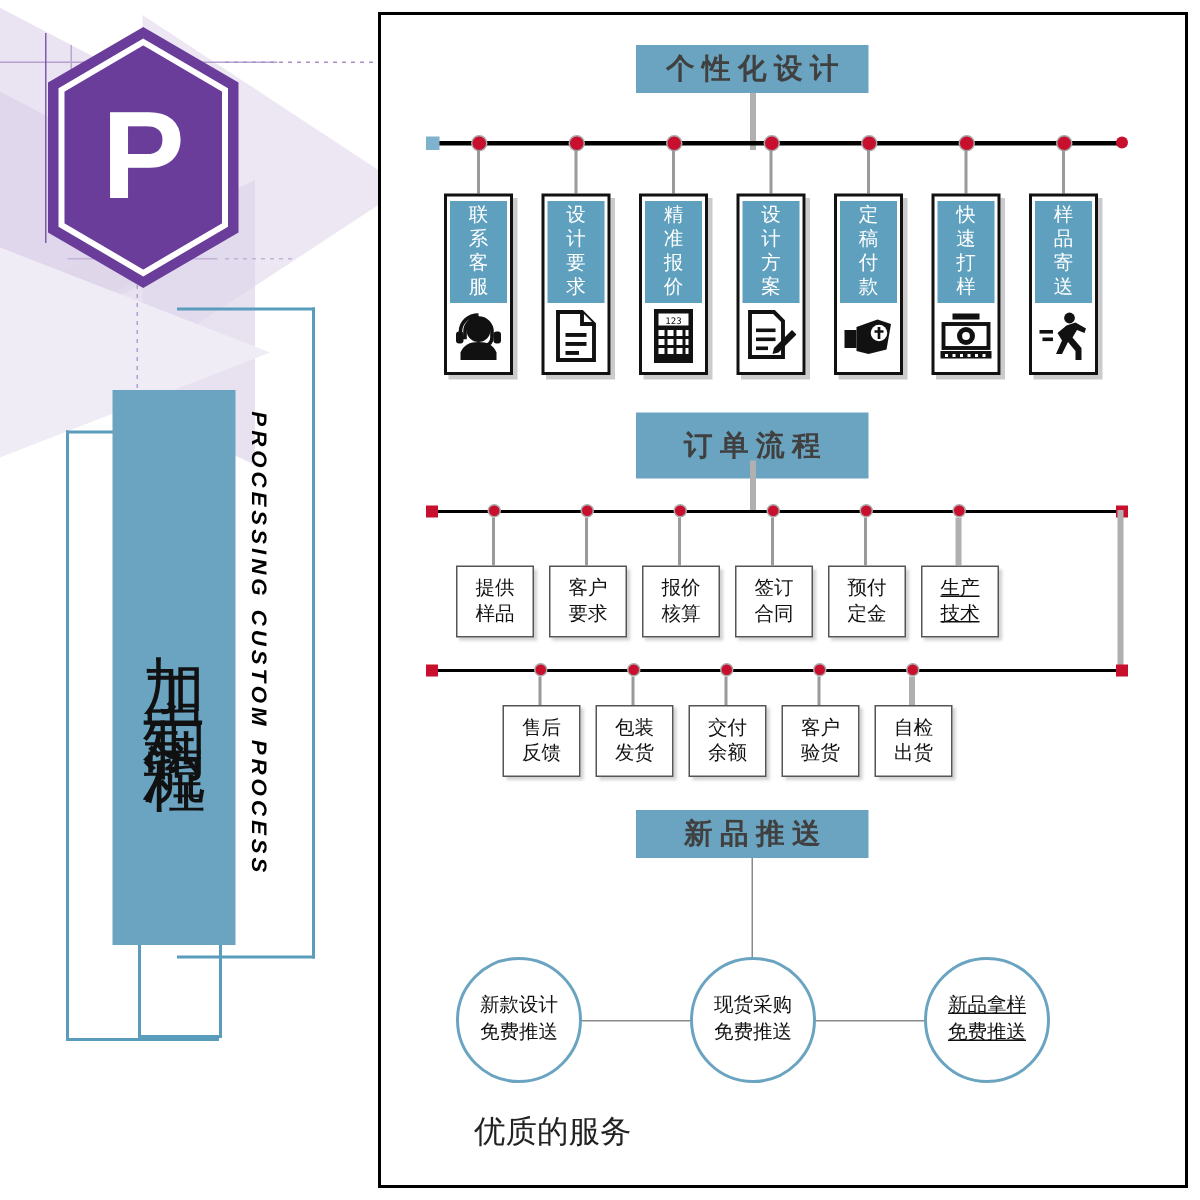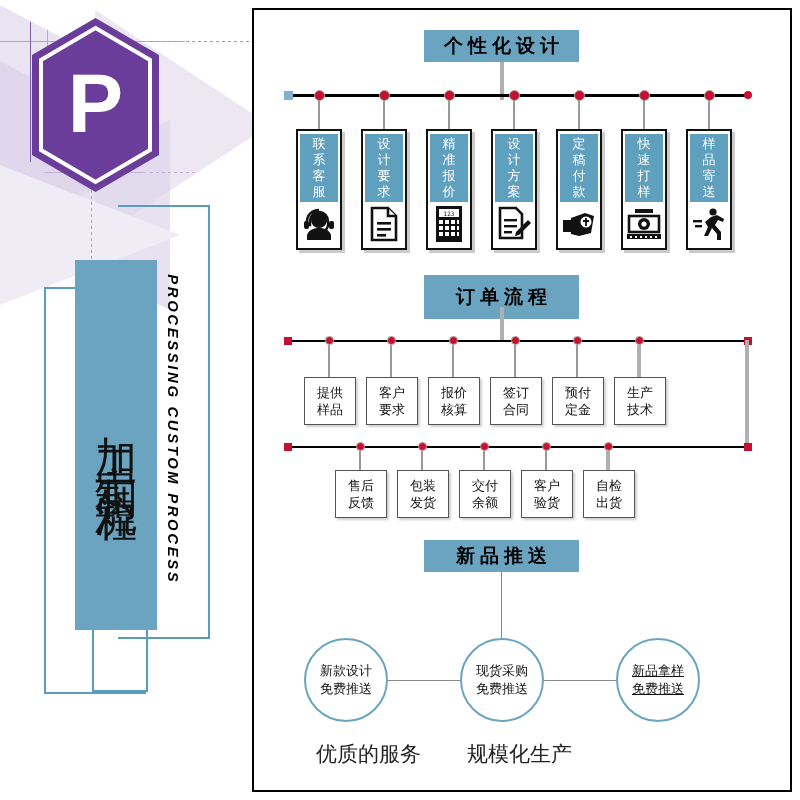--- a/index.html
+++ b/index.html
@@ -65,21 +65,21 @@
             display:flex;align-items:flex-start;justify-content:center;}
   .title-en span{writing-mode:vertical-rl;font-size:14px;font-weight:bold;
                  font-style:italic;letter-spacing:2.5px;color:#000;
                  font-family:"Liberation Sans",sans-serif;
                  transform:scaleY(1.06);white-space:nowrap;}
 
   
   .right-panel{position:absolute;left:252px;top:8px;width:540px;height:784px;
                border:2px solid #000;box-sizing:border-box;background:#fff;}
 
-  .sec-head{position:absolute;background:#6aa4c0;color:#000000;
+  .sec-head{position:absolute;background:#6aa4c0;color:#404040;
             display:flex;align-items:center;justify-content:center;
             font-size:19px;letter-spacing:5px;font-weight:bold;
             font-family:"DejaVu Sans",sans-serif;text-indent:5px;}
 
   .tl-line{position:absolute;height:3px;background:#000;}
   .tl-line.thin{height:2px;}
   .dot{position:absolute;width:11px;height:11px;border-radius:50%;
        background:#c8102e;border:1px solid #aaa;box-sizing:border-box;}
   .dot.sm{width:9px;height:9px;}
   .sq{position:absolute;width:9px;height:9px;background:#7fb3cd;}
@@ -324,21 +324,21 @@
       </div>
 
     <div class="dot sm" style="left:319px;top:326px;"></div>
     <div class="stem" style="left:322px;top:335px;height:32px;"></div>
     <div class="obox" style="left:298px;top:367px;">
       <span>预付<br>定金</span>
       </div>
 
     <div class="dot sm" style="left:381px;top:326px;"></div>
     <div class="stem thick" style="left:383px;top:335px;height:32px;"></div>
-    <div class="obox" style="left:360px;top:367px;">
+    <div class="obox" style="left:360px;top:367px;text-decoration:underline;">
       <span>生产<br>技术</span>
       </div>
 
     <div class="stem thick" style="left:491px;top:330px;height:108px;"></div>
 
     <div class="tl-line thin" style="left:35px;top:436px;width:460px;"></div>
     <div class="sq red" style="left:30px;top:433px;"></div>
     <div class="sq red" style="left:490px;top:433px;"></div>
 
     <div class="dot sm" style="left:102px;top:432px;"></div>
@@ -383,16 +383,15 @@
       <span>新款设计<br>免费推送</span>
       </div>
     <div class="circ" style="left:206px;top:628px;">
       <span>现货采购<br>免费推送</span>
       </div>
     <div class="circ" style="left:362px;top:628px;text-decoration:underline;">
       <span>新品拿样<br>免费推送</span>
       </div>
 
     <div class="foot" style="left:62px;top:730px;">优质的服务</div>
-    <div class="foot" style="left:213px;top:730px;">规模化生产</div>
 
   </div>
 </div>
 
 </body></html>

